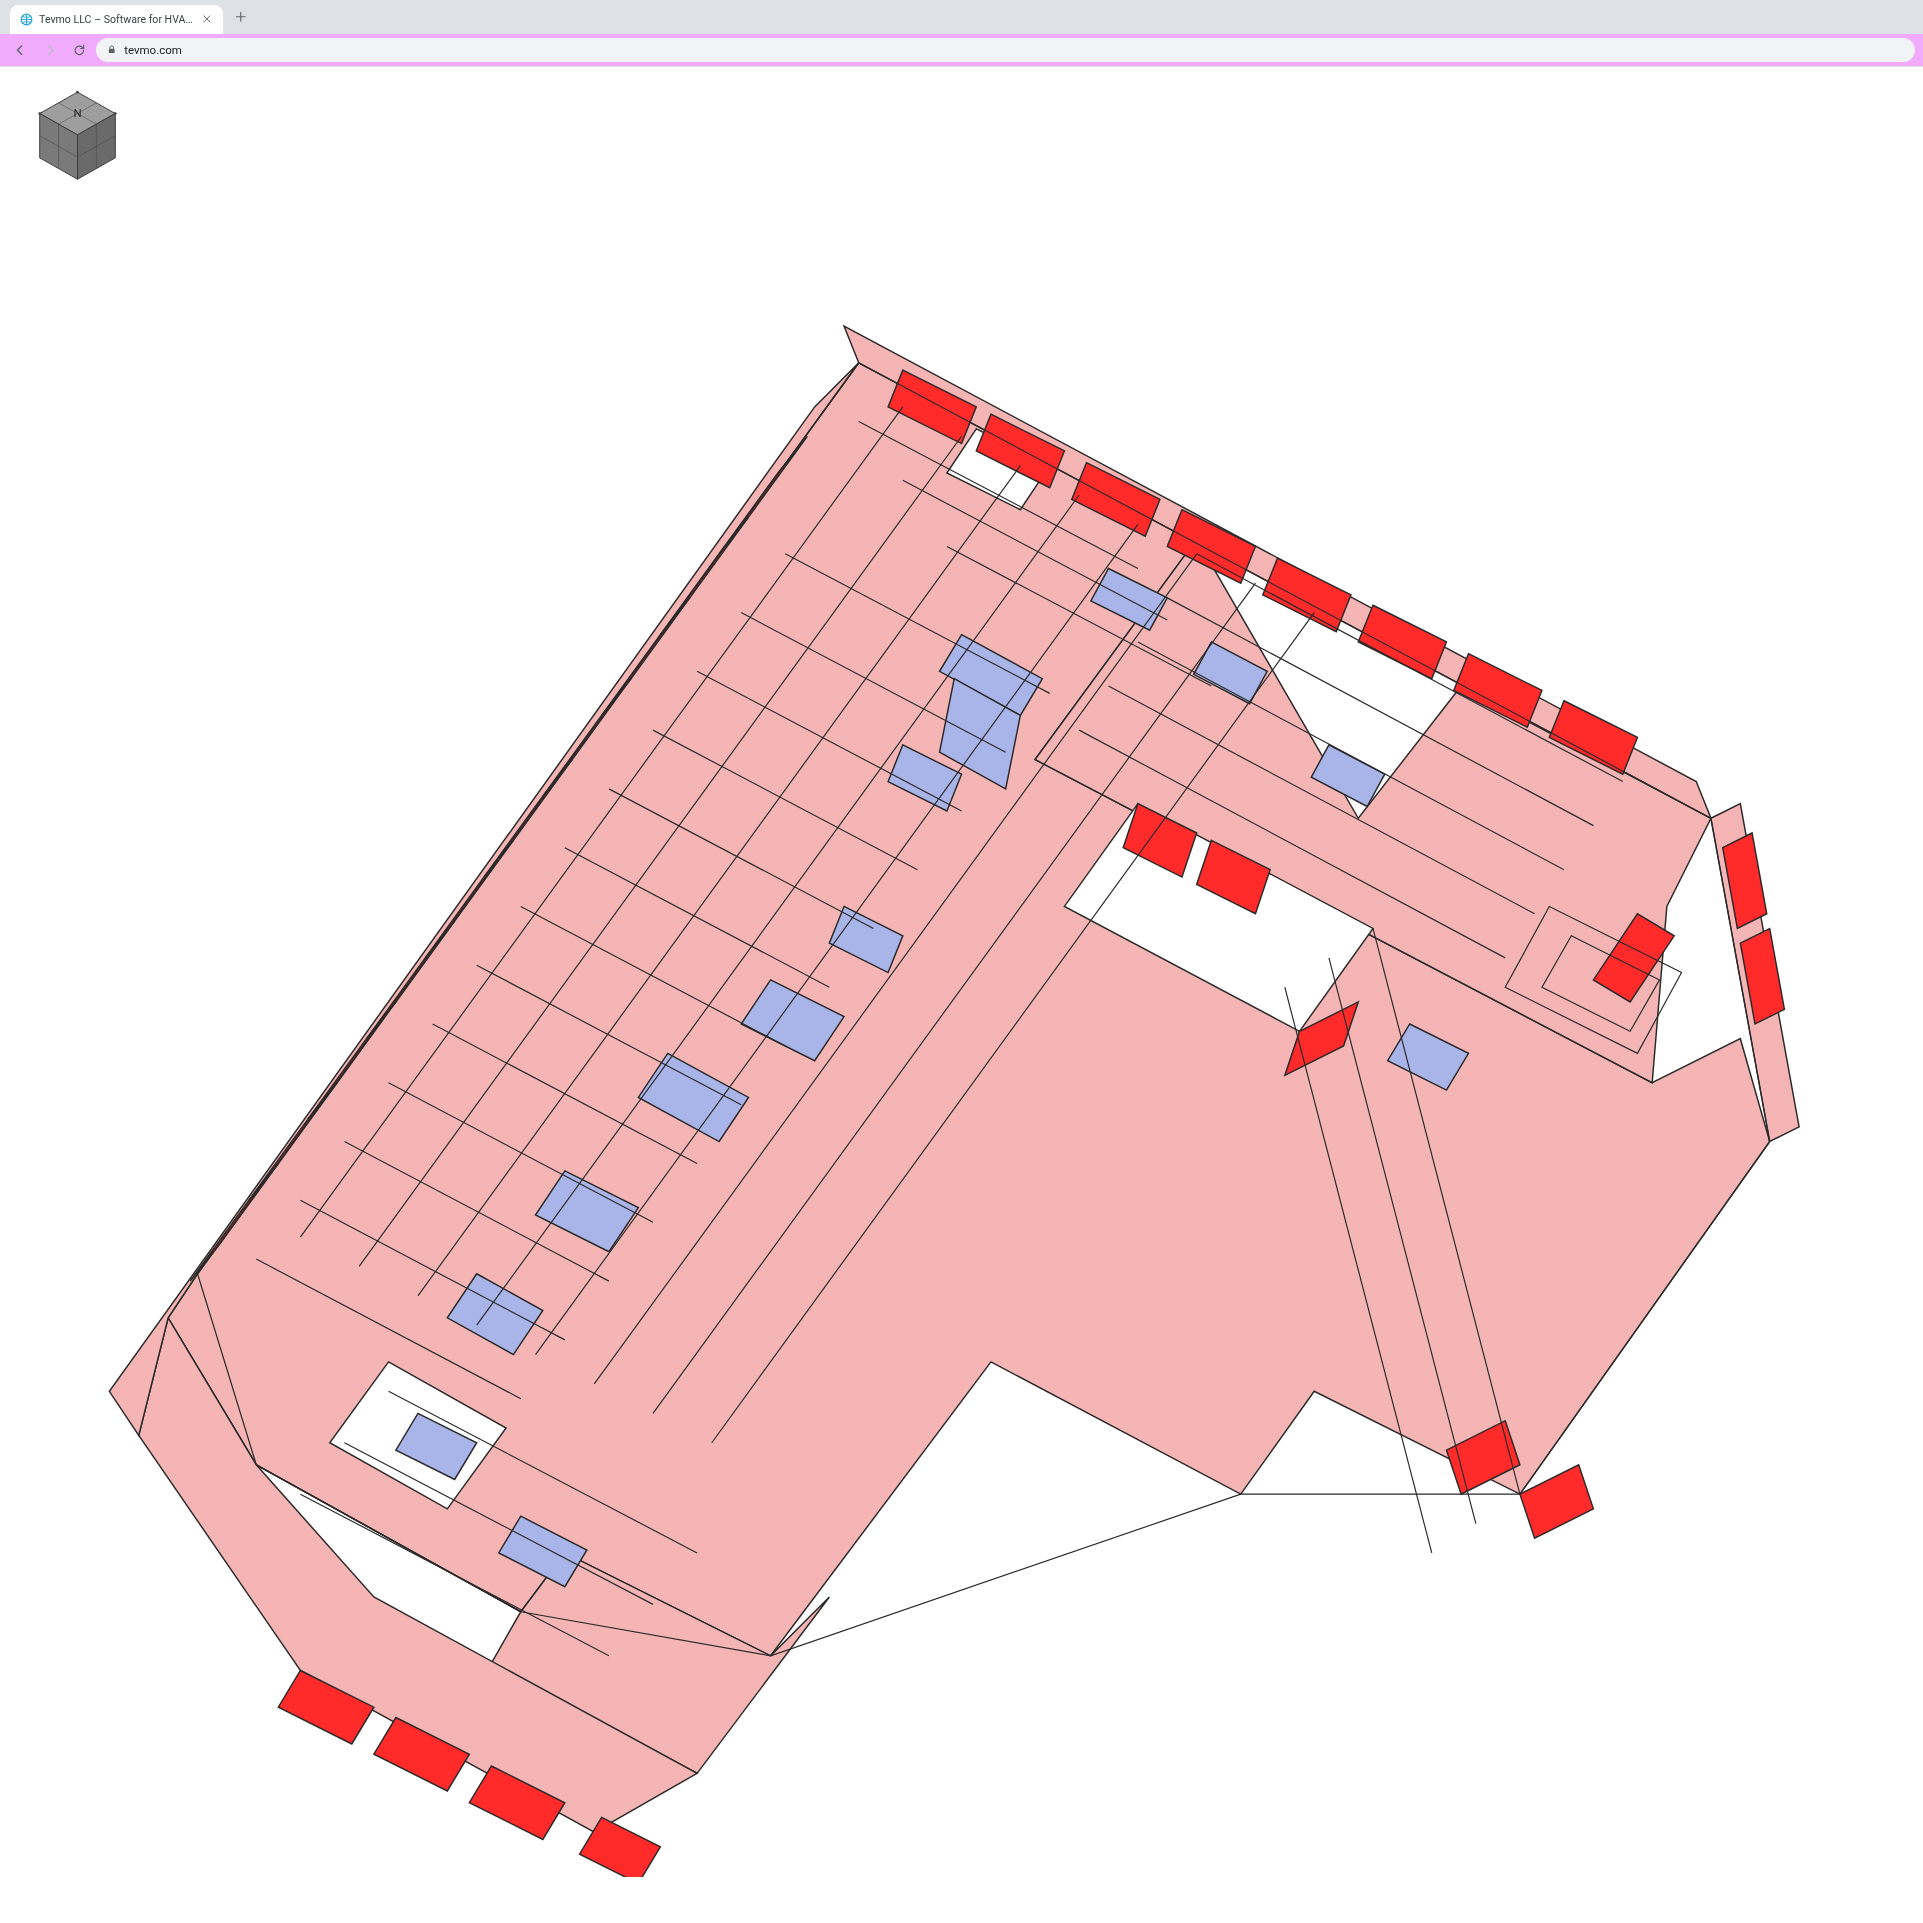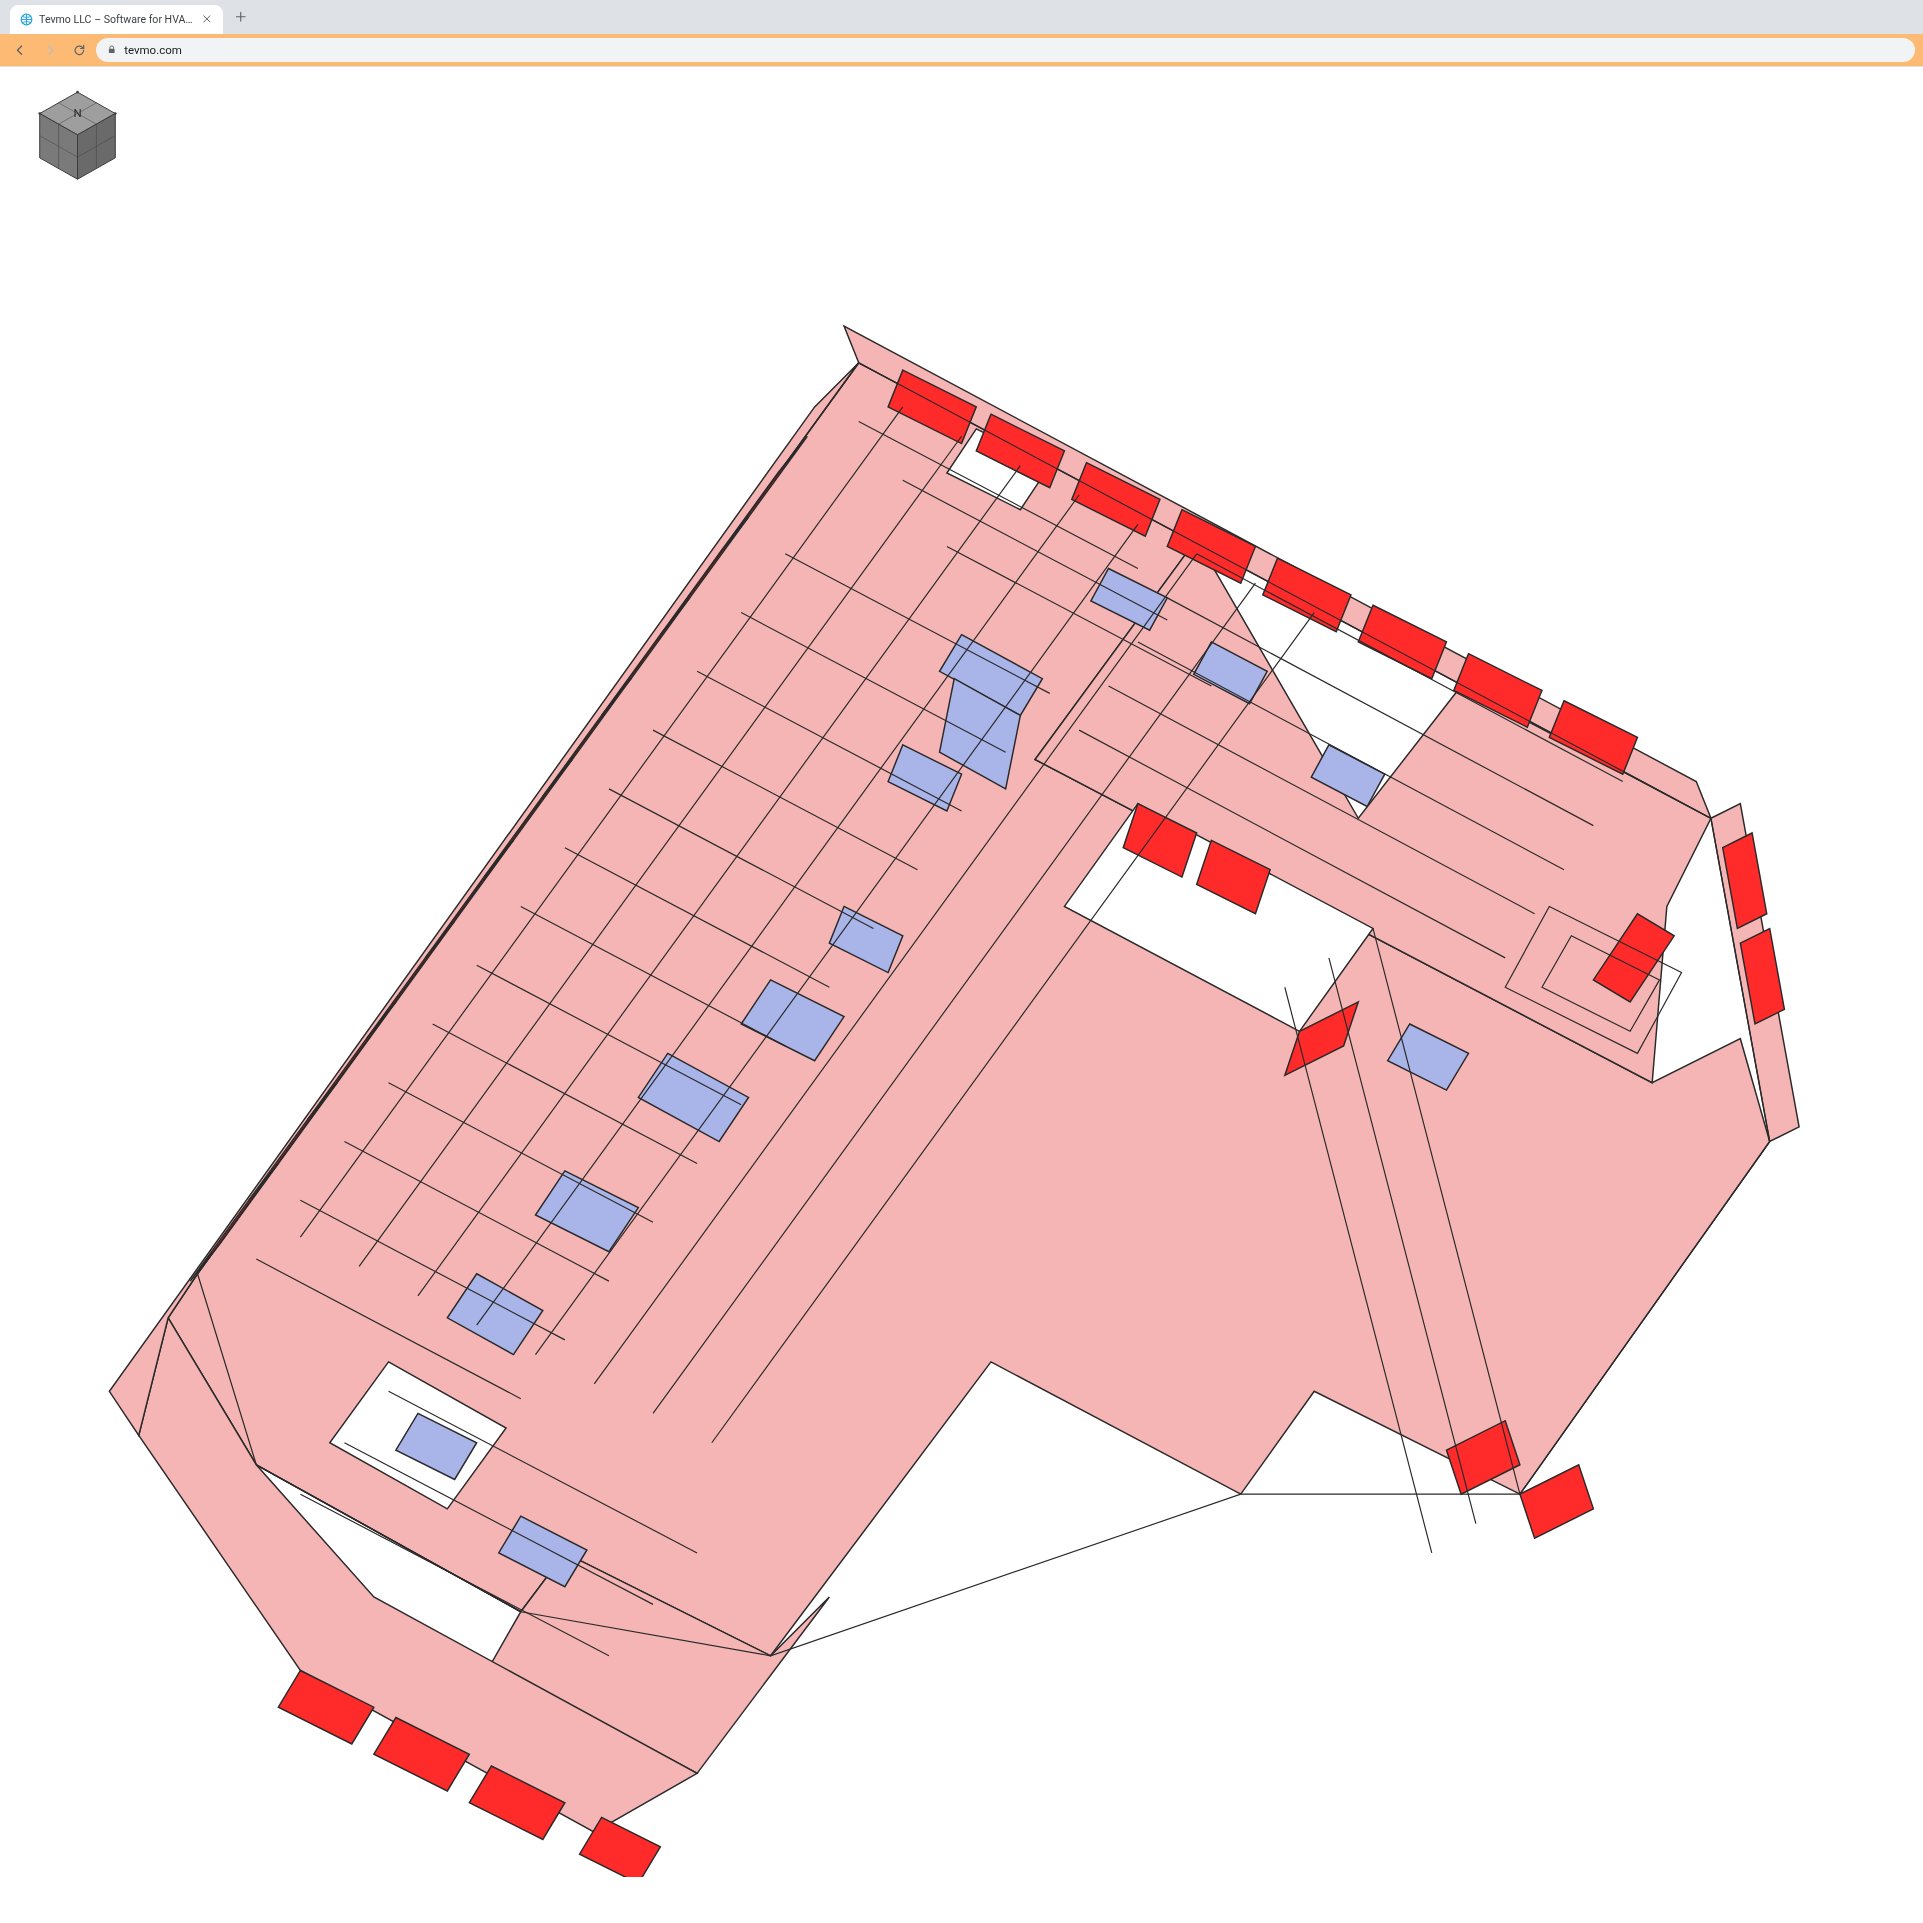--- a/index.html
+++ b/index.html
@@ -7,21 +7,21 @@
 
     
     .browser-chrome { width: 100%; background: #dee1e6; }
     .tab-bar { height: 34px; display: flex; align-items: flex-end; padding-left: 9.8px; gap: 0; background: #dee1e6; }
     .tab { display: flex; align-items: center; gap: 6.5px; height: 29.5px; padding: 0 9.8px; background: #ffffff; border-top-left-radius: 8.2px; border-top-right-radius: 8.2px; font-size: 10.6px; color: #3c4043; max-width: 213px; position: relative; }
     .tab .favicon { width: 13px; height: 13px; display: inline-flex; align-items: center; justify-content: center; }
     .tab .title { white-space: nowrap; overflow: hidden; text-overflow: ellipsis; flex: 1; }
     .tab .close { width: 13px; height: 13px; display: inline-flex; align-items: center; justify-content: center; color: #5f6368; border-radius: 50%; }
     .new-tab { width: 23px; height: 23px; margin-left: 6.5px; display: inline-flex; align-items: center; justify-content: center; color: #5f6368; border-radius: 50%; align-self: center; }
 
-    .addr-row { display: flex; align-items: center; height: 33px; padding: 3.3px 8.2px; gap: 4.9px; background: #fdba74; border-bottom: 0.8px solid #e0e0e0; }
+    .addr-row { display: flex; align-items: center; height: 33px; padding: 3.3px 8.2px; gap: 4.9px; background: #f0abfc; border-bottom: 0.8px solid #e0e0e0; }
     .nav-btn { width: 24.5px; height: 24.5px; display: inline-flex; align-items: center; justify-content: center; color: #5f6368; border-radius: 50%; }
     .nav-btn.disabled { color: #b9bcc0; }
     .addr-bar { flex: 1; height: 24.5px; background: #f1f3f4; border-radius: 13px; display: flex; align-items: center; padding: 0 9.8px; gap: 6.5px; font-size: 11.5px; color: #202124; }
     .addr-bar .lock { color: #5f6368; display: inline-flex; }
 
     
     .viewport { position: relative; width: 100%; height: calc(100% - 67px); background: #ffffff; overflow: hidden; }
 
     
     .viewcube-wrap { position: absolute; top: 11.5px; left: 19.6px; width: 115px; height: 115px; }

